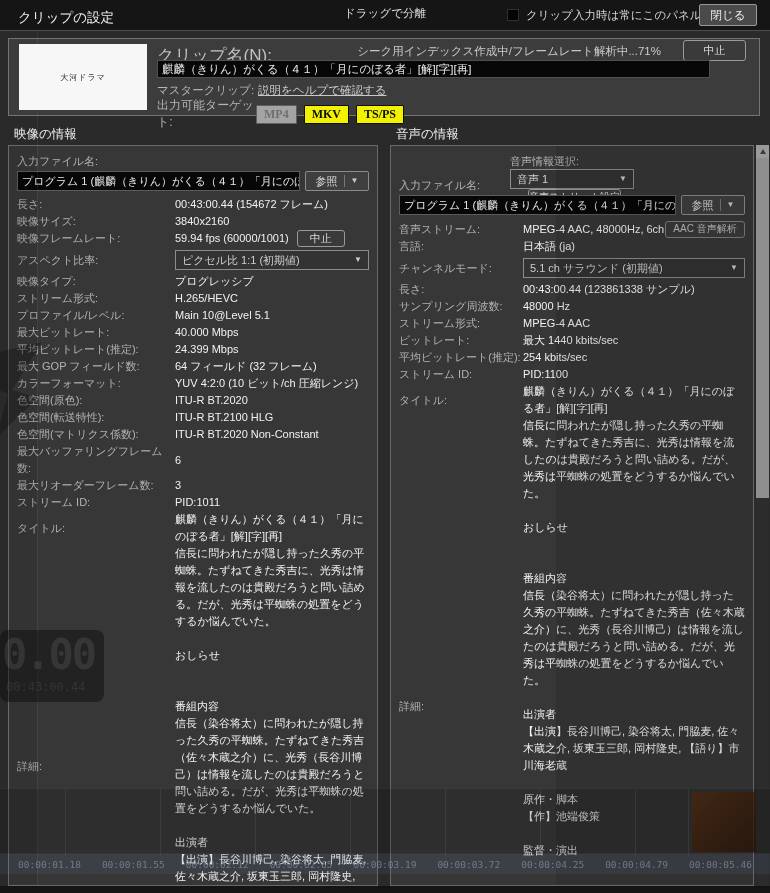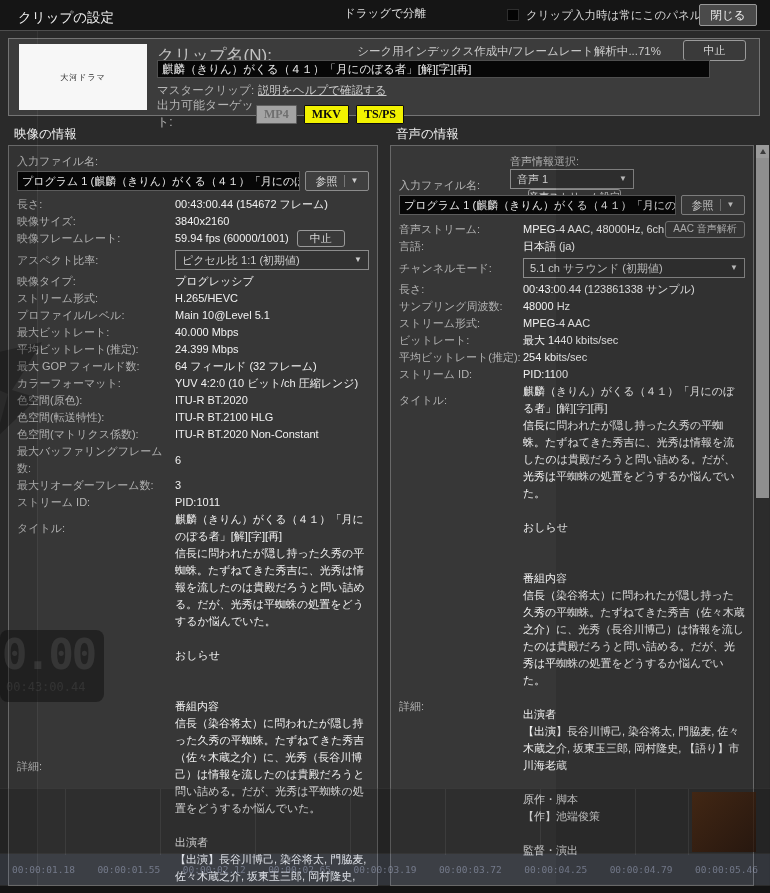--- a/index.html
+++ b/index.html
@@ -78,21 +78,21 @@
   .vline37 { left:37px; top:31px; width:1px; height:855px; background:rgba(255,255,255,0.06); }
   .left-shade { left:9px; top:146px; width:28px; height:738px; background:rgba(0,0,0,0.07); }
   .right-shade { left:556px; top:146px; width:197px; height:738px; background:rgba(0,0,0,0.10); }
   .bg-tc-box { left:0; top:630px; width:104px; height:72px; background:rgba(8,8,8,0.45); border-radius:8px; }
   .bg-tc-big { position:absolute; left:2px; top:0; font-size:42px; font-weight:bold; letter-spacing:-2px; color:rgba(235,235,235,0.10); font-family:"DejaVu Sans Mono",monospace; }
   .bg-tc-sub { position:absolute; left:6px; top:50px; font-size:12px; color:rgba(235,235,235,0.09); font-family:"DejaVu Sans Mono",monospace; }
   .bg-strip { left:0; top:788px; width:770px; height:88px; }
   .bg-cells { position:absolute; left:0; top:0; width:770px; height:66px; background:rgba(0,0,0,0.16); border-top:1px solid rgba(255,255,255,0.05); border-bottom:1px solid rgba(255,255,255,0.04); }
   .bg-div { position:absolute; top:0; width:1px; height:66px; background:rgba(255,255,255,0.07); }
   .bg-brown { position:absolute; left:692px; top:3px; width:64px; height:60px; background:linear-gradient(135deg, rgba(74,38,13,0.75), rgba(38,17,6,0.75)); }
-  .bg-times { position:absolute; left:0; top:66px; width:770px; height:31px; background:rgba(100,120,170,0.13); display:flex; justify-content:space-between; align-items:center; padding:0 12px; }
+  .bg-times { position:absolute; left:0; top:66px; width:770px; height:20px; background:rgba(100,120,170,0.13); display:flex; justify-content:space-between; align-items:center; padding:0 18px; }
   .bg-time { font-size:9.5px; color:rgba(190,200,230,0.42); font-family:"DejaVu Sans Mono",monospace; }
   .watermark { left:-10px; top:342px; width:80px; height:100px; opacity:0.30; }
   .bottom-strip { position:absolute; left:0; top:886px; width:770px; height:7px; background:#141414; z-index:3; }
 </style>
 </head>
 <body>
 
 <div class="root">
 
   <div class="topbar">

